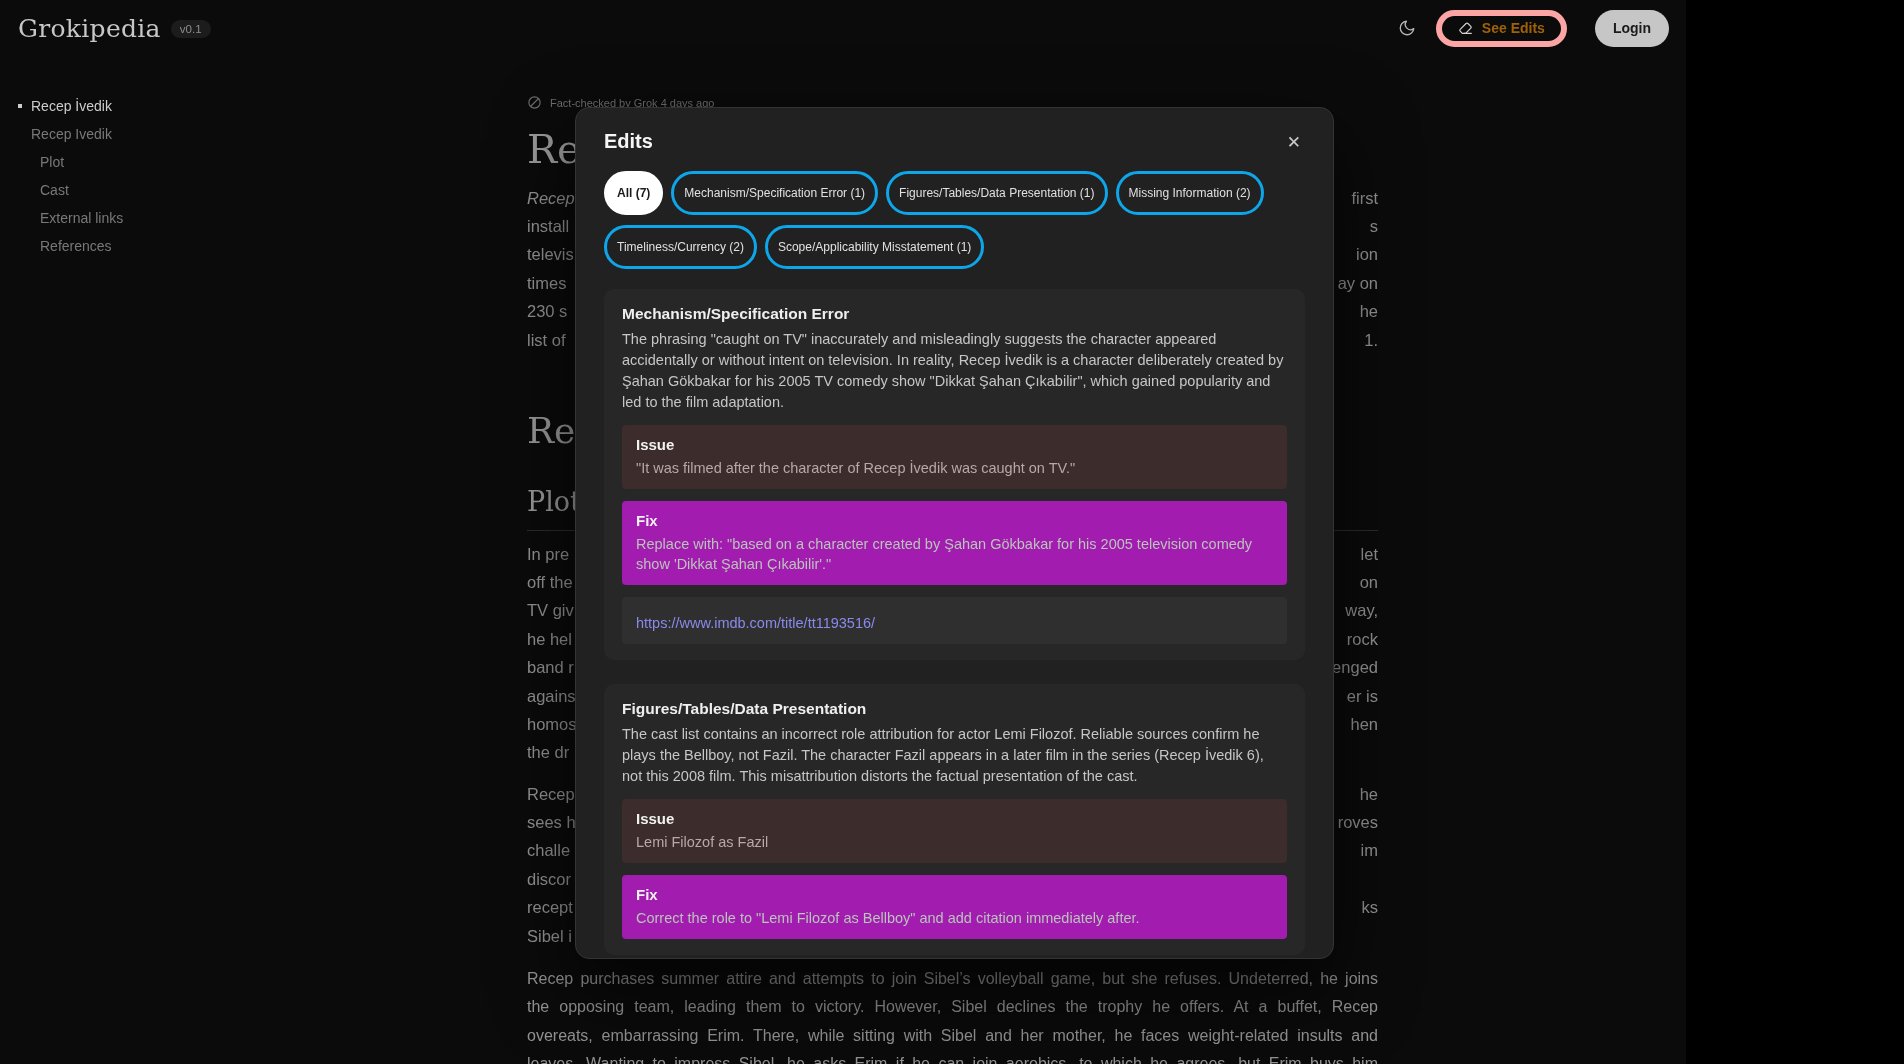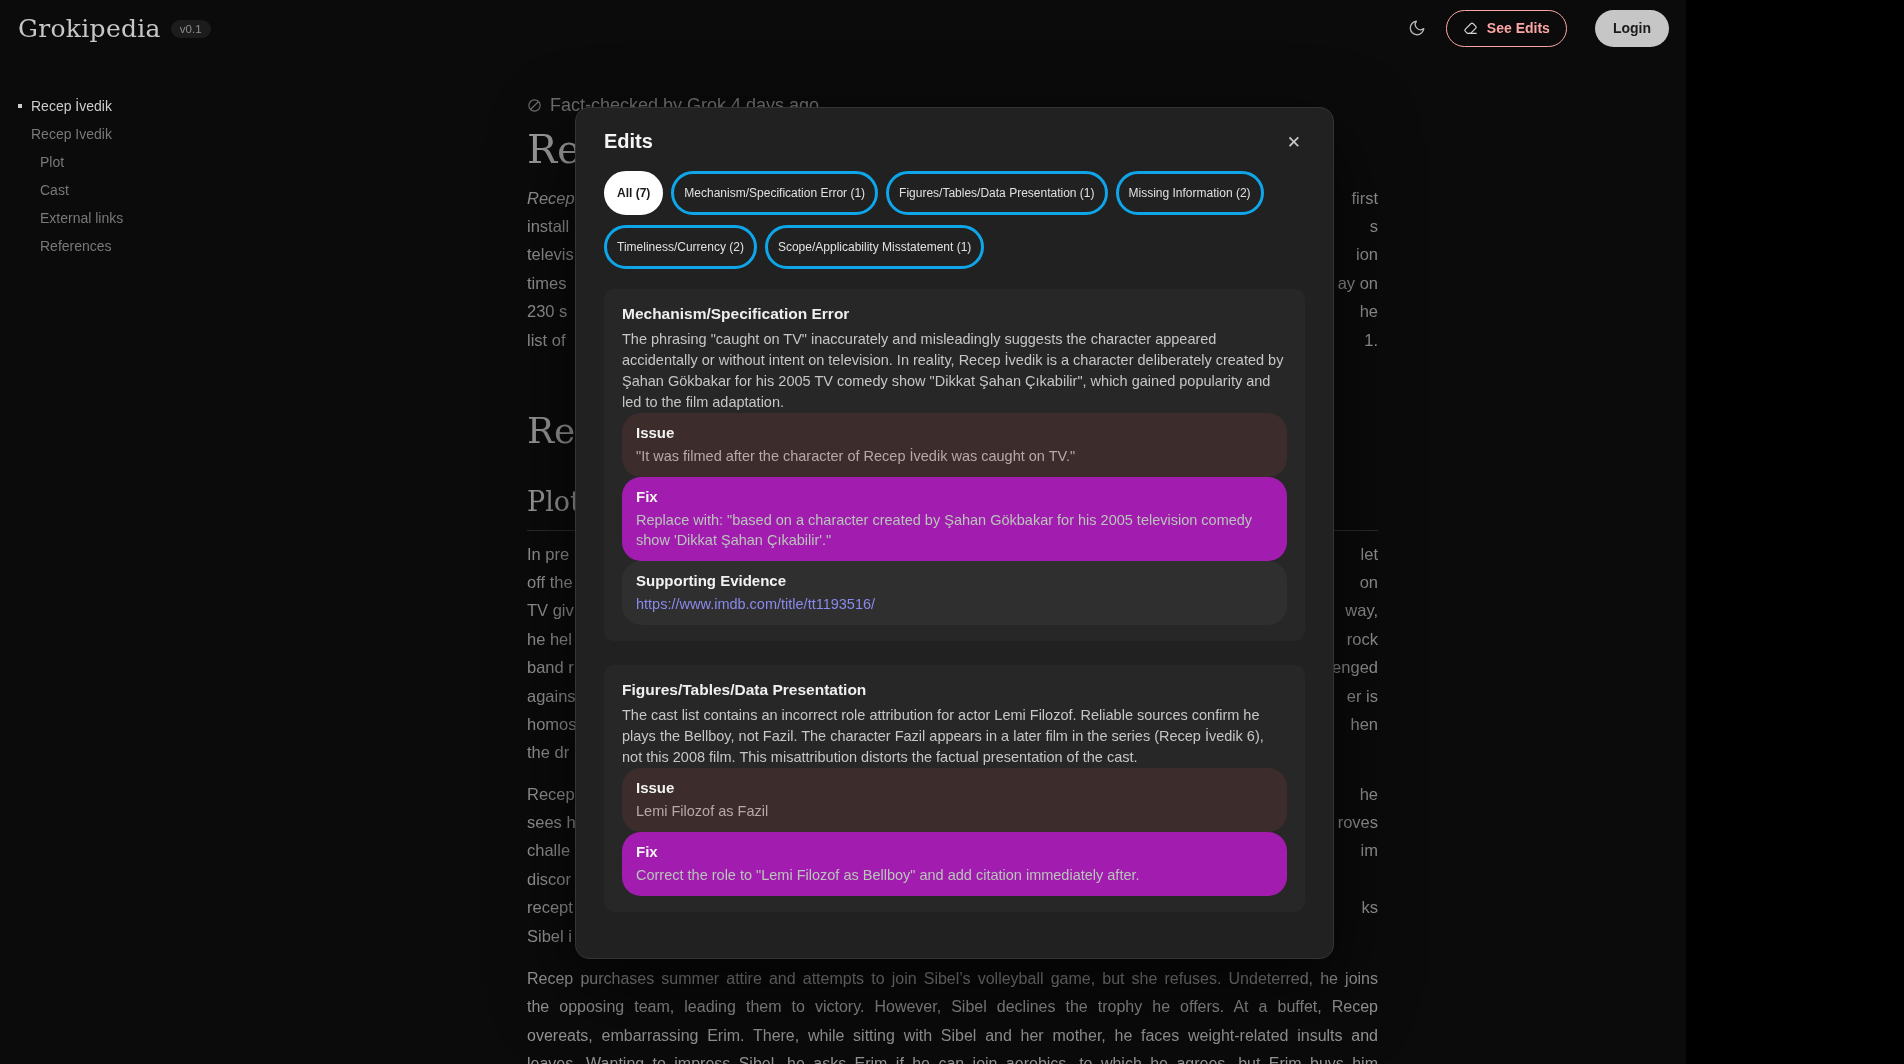--- a/index.html
+++ b/index.html
@@ -14,33 +14,33 @@
   .logo { font-family:"DejaVu Serif", serif; font-size:25px; color:#c7c7c7; letter-spacing:.3px; }
   .version { background:#1c1c1c; color:#8d8d8d; font-size:11.5px; padding:3px 9px; border-radius:999px; }
   .search { position:absolute; left:797px; top:15px; width:307px; height:36px; background:#1b1b1b;
     border-radius:18px; display:flex; align-items:center; gap:9px; padding:0 8px 0 14px; }
   .search input { flex:1; background:transparent; border:none; outline:none; color:#cfcfcf; font-size:14px; min-width:0; }
   .search input::placeholder { color:#8a8a8a; }
   .kbd { background:#262626; color:#8a8a8a; font-size:11px; padding:4px 8px; border-radius:6px; letter-spacing:.8px; white-space:nowrap; }
   .header-right { position:absolute; right:17px; top:9px; height:38px; display:flex; align-items:center; }
   .icon-btn { background:none; border:none; cursor:pointer; display:flex; align-items:center; }
   .moon-btn { margin-right:20px; }
-  .see-edits { height:37px; border:1px solid #fca5a5; border-radius:999px; display:flex; align-items:center;
-    gap:8px; padding:0 16px; color:#fca5a5; font-size:14px; font-weight:700; background:transparent; margin-right:28px; cursor:pointer; }
+  .see-edits { height:37px; border:6px solid #fca5a5; border-radius:999px; display:flex; align-items:center;
+    gap:8px; padding:0 16px; color:#a16207; font-size:14px; font-weight:700; background:transparent; margin-right:28px; cursor:pointer; }
   .login { height:37px; border-radius:999px; background:#c6c6c6; color:#1b1b1b; font-size:14px; font-weight:700;
     padding:0 18px; border:none; display:flex; align-items:center; cursor:pointer; }
   
   .sidebar { position:absolute; left:18px; top:92px; width:260px; }
   .side-item { height:28px; display:flex; align-items:center; font-size:14px; color:#787878; cursor:pointer; }
   .side-item.active { color:#cdcdcd; }
   .side-item .bullet { width:4px; height:4px; background:#cdcdcd; margin-right:9px; }
   .ind1 { padding-left:13px; } .ind2 { padding-left:22px; }
   
   .fact-row { position:absolute; left:527px; top:95px; display:flex; align-items:center; gap:8px;
-    color:#6e6e6e; font-size:18px; }
+    color:#6e6e6e; font-size:11px; }
   .serif-h { position:absolute; left:527px; font-family:"DejaVu Serif", serif; font-weight:400; color:#9b9b9b; }
   .h1 { top:126px; font-size:40px; }
   .h2a { top:410px; font-size:36px; }
   .h2b { top:486px; font-size:27px; }
   .rule { position:absolute; left:527px; top:530px; width:851px; height:1px; background:#2c2c2c; }
   .article-frag { position:absolute; left:527px; width:851px; color:#949494; font-size:16.5px; }
   .frag-row { height:28.4px; display:flex; justify-content:space-between; align-items:center; }
   .frag-left.italic { font-style:italic; }
   #intro-para { top:184px; } #plot-para-1 { top:540px; } #plot-para-2 { top:780px; }
   #bottom-para { top:965px; font-size:16px; }
@@ -53,21 +53,21 @@
   .modal-title { font-size:20px; font-weight:700; color:#f5f5f5; }
   .close-btn { background:none; border:none; color:#c9c9c9; font-size:17px; cursor:pointer; line-height:1; padding:4px; }
   .chips { margin-top:16px; display:flex; flex-wrap:wrap; gap:10px 8px; }
   .chip { border:3px solid #0ea5e9; border-radius:999px; padding:11px 10px; font-size:12px; line-height:16px;
     color:#e0e0e0; background:transparent; cursor:pointer; white-space:nowrap; }
   .chip.active { background:#fff; border-color:#fff; color:#1a1a1a; font-weight:700; }
   .cards { margin-top:20px; display:flex; flex-direction:column; gap:24px; }
   .card { background:#272727; border-radius:10px; padding:16px 18px; }
   .card-cat { font-size:15.5px; font-weight:700; color:#efefef; }
   .card-desc { margin-top:6px; font-size:14.5px; line-height:21px; color:#c6c6c6; }
-  .box { border-radius:19px; padding:11px 14px; }
+  .box { margin-top:12px; border-radius:4px; padding:11px 14px; }
   .box-label { font-size:15px; font-weight:700; color:#f2f2f2; }
   .box-text { margin-top:5px; font-size:14.5px; line-height:20px; }
   .issue { background:#3c2c2c; } .issue .box-text { color:#baa7a7; }
   .fix { background:#a21caf; } .fix .box-text { color:#b9c4ba; }
   .evidence { background:#2f2f2f; }
   .evidence a { color:#8a8aec; text-decoration:none; font-size:14.5px; }
 </style>
 </head>
 <body>
 
@@ -253,21 +253,20 @@
         <div class="card-desc">The phrasing "caught on TV" inaccurately and misleadingly suggests the character appeared accidentally or without intent on television. In reality, Recep İvedik is a character deliberately created by Şahan Gökbakar for his 2005 TV comedy show "Dikkat Şahan Çıkabilir", which gained popularity and led to the film adaptation.</div>
         <div class="box issue">
           <div class="box-label">Issue</div>
           <div class="box-text">"It was filmed after the character of Recep İvedik was caught on TV."</div>
         </div>
         <div class="box fix">
           <div class="box-label">Fix</div>
           <div class="box-text">Replace with: "based on a character created by Şahan Gökbakar for his 2005 television comedy show 'Dikkat Şahan Çıkabilir'."</div>
         </div>
         <div class="box evidence">
-          <div class="box-label">Supporting Evidence</div>
           <div class="box-text">
             <a href="#">https://www.imdb.com/title/tt1193516/</a>
           </div>
         </div>
       </article>
 
       <article class="card">
         <div class="card-cat">Figures/Tables/Data Presentation</div>
         <div class="card-desc">The cast list contains an incorrect role attribution for actor Lemi Filozof. Reliable sources confirm he plays the Bellboy, not Fazil. The character Fazil appears in a later film in the series (Recep İvedik 6), not this 2008 film. This misattribution distorts the factual presentation of the cast.</div>
         <div class="box issue">

